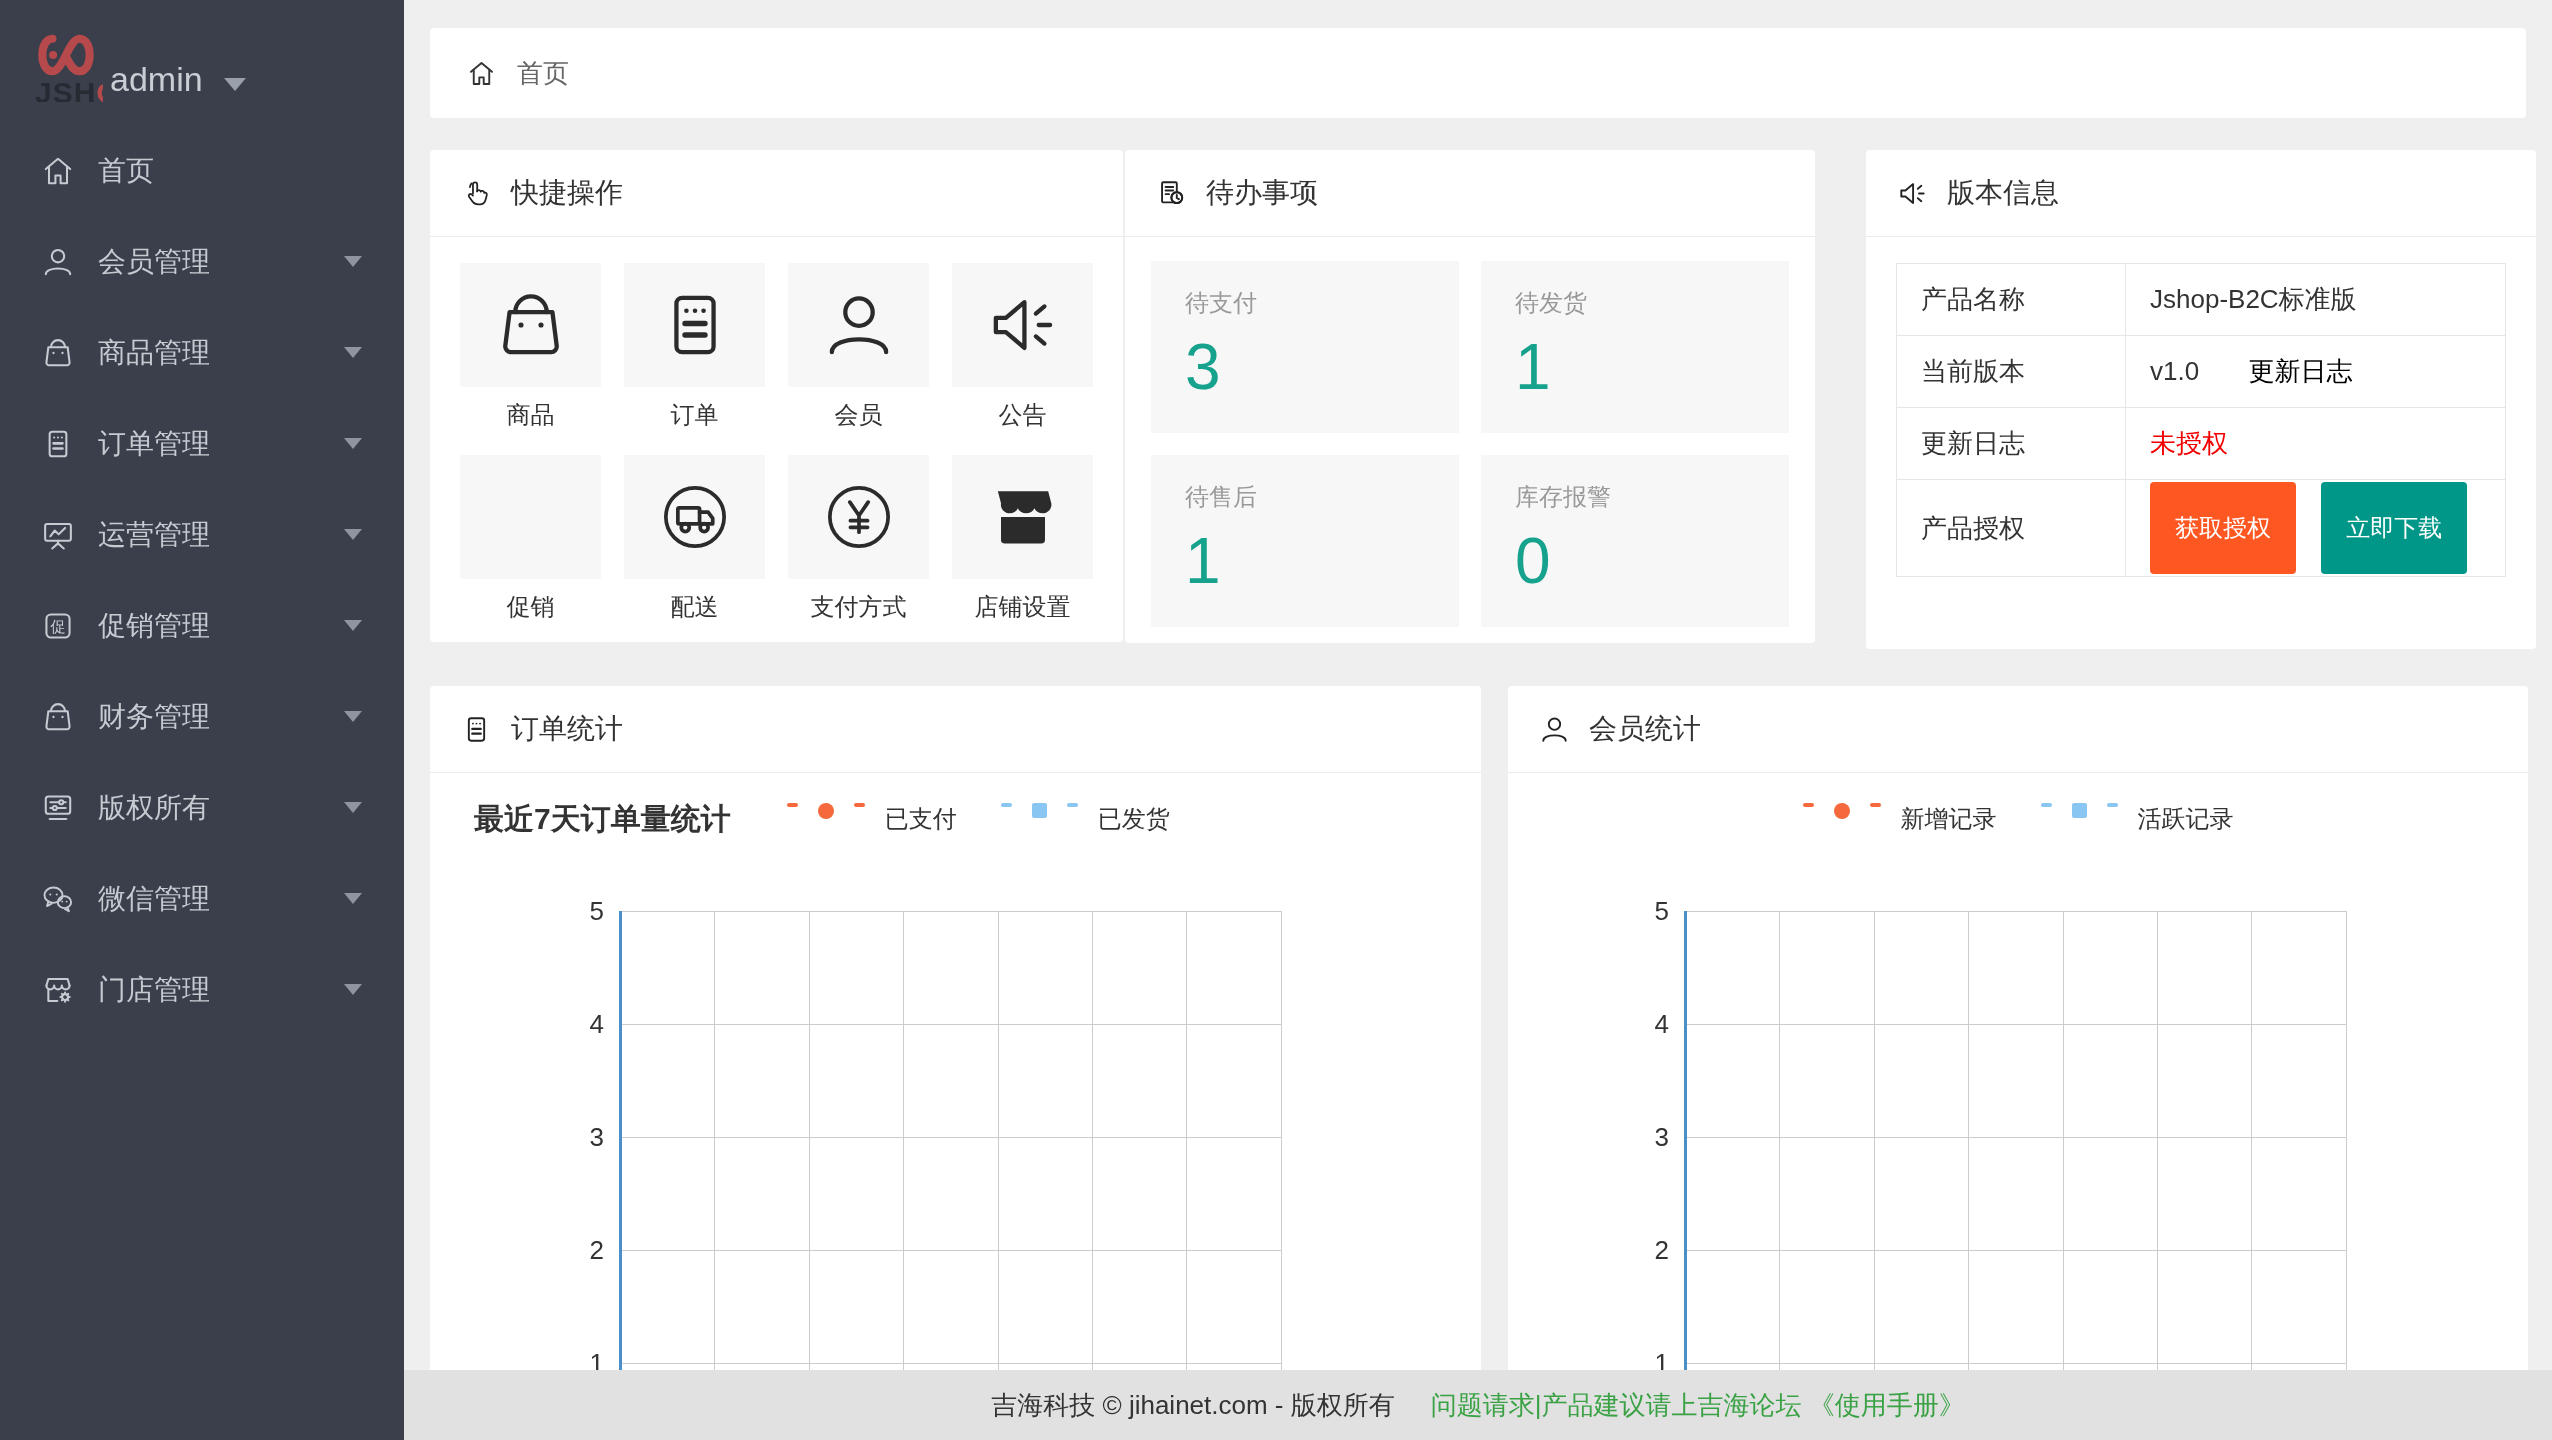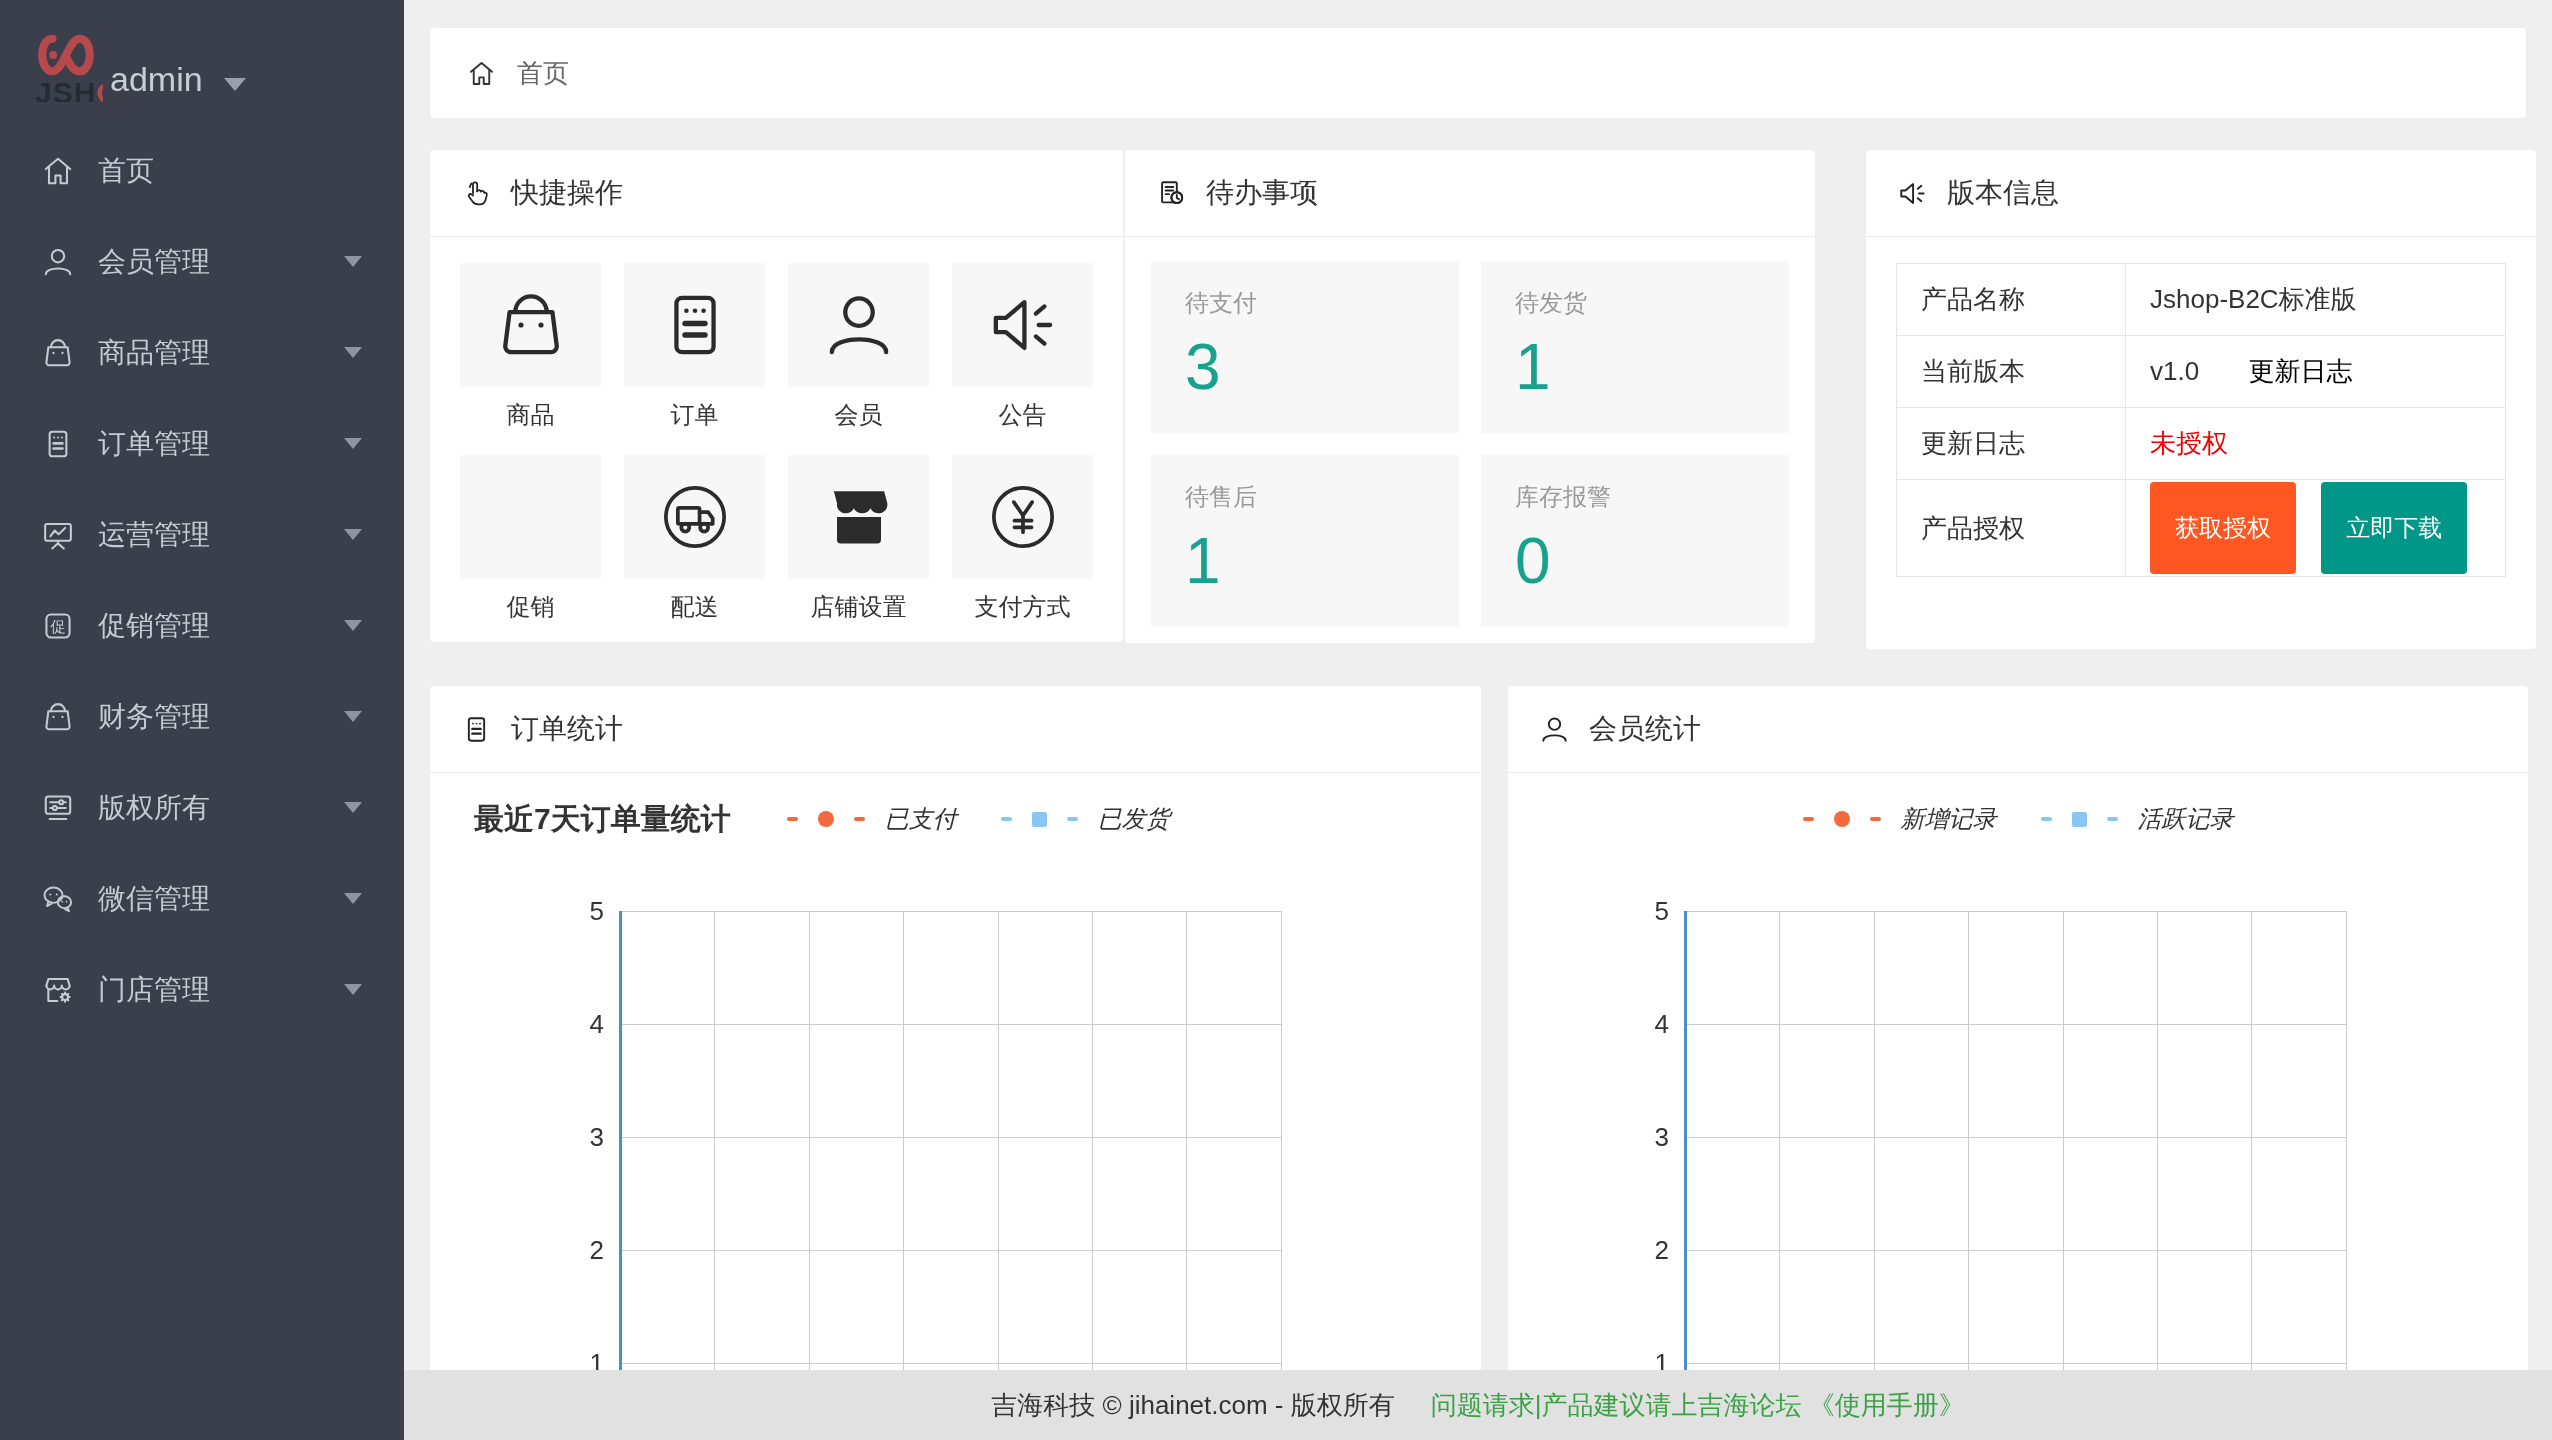--- a/index.html
+++ b/index.html
@@ -54,21 +54,21 @@
   .txt-red{color:#f20000;}
   .btn{display:inline-block;color:#fff;font-size:24px;padding:30px 25px;border-radius:4px;cursor:pointer;}
   .btn-orange{background:#ff5722;margin-right:18px;}
   .btn-teal{background:#009688;}
   
   .chart-head{position:absolute;left:44px;right:44px;top:108px;height:50px;display:flex;align-items:center;}
   .chart-head.center{justify-content:center;}
   .chart-title{font-size:30px;font-weight:bold;color:#333;}
   .legend{display:flex;align-items:center;gap:44px;font-size:24px;color:#333;}
   .legend.after-title{margin-left:56px;}
-  .legend-item{display:flex;align-items:center;gap:20px;cursor:pointer;font-style:italic;}
+  .legend-item{display:flex;gap:20px;cursor:pointer;}
   .lg-dash{width:11px;height:4px;border-radius:2px;}
   .lg-circle{width:16px;height:16px;border-radius:50%;}
   .lg-square{width:15px;height:15px;border-radius:2px;}
   .lg-orange{background:#f5693d;}
   .lg-blue{background:#8ac6f2;}
   .plot{position:absolute;inset:0;}
   .ytick{position:absolute;width:46px;text-align:right;font-size:26px;color:#333;line-height:32px;}
   .hline{position:absolute;height:1px;background:#ccc;}
   .vline{position:absolute;width:1px;background:#ccc;}
   .axisline{position:absolute;width:3px;background:#4a8fc7;z-index:2;}
@@ -270,35 +270,35 @@
           <rect x="8" y="10.8" width="7.6" height="5.6" rx="0.5"></rect>
           <path d="M15.6 12.3 H18.6 L20.2 14.5 V16.4 H15.6"></path>
           <circle cx="10.6" cy="17.7" r="1.4"></circle>
             <circle cx="17.2" cy="17.7" r="1.4"></circle>
         </svg>
       </div>
       <div class="qa-label">配送</div>
     </div>
     <div>
       <div class="qa-tile">
+        <svg viewBox="0 0 28 28" fill="none" stroke="currentColor" stroke-width="1.3" stroke-linecap="round">
+          <circle cx="14" cy="14" r="10.2"></circle>
+          <path d="M10.8 8.8 L14 13.5 L17.2 8.8 M14 13.5 V19.3 M11 15.3 H17 M11 17.6 H17"></path>
+        </svg>
+      </div>
+      <div class="qa-label">支付方式</div>
+    </div>
+    <div>
+      <div class="qa-tile">
         <svg viewBox="0 0 28 28">
           <path fill="currentColor" d="M5.2 5 H22.8 L23.9 9.2 c.3 1.9 -1.2 3.5 -3 3.5 c-1.3 0 -2.4 -.7 -2.9 -1.8 c-.5 1.1 -1.6 1.8 -2.9 1.8 c-1.3 0 -2.4 -.7 -2.9 -1.8 c-.5 1.1 -1.6 1.8 -2.9 1.8 c-1.8 0 -3.3 -1.6 -3 -3.5 Z"></path>
           <path fill="currentColor" d="M6.3 14 H21.7 V22 a1.3 1.3 0 0 1 -1.3 1.3 H7.6 A1.3 1.3 0 0 1 6.3 22 Z"></path>
         </svg>
       </div>
       <div class="qa-label">店铺设置</div>
-    </div>
-    <div>
-      <div class="qa-tile">
-        <svg viewBox="0 0 28 28" fill="none" stroke="currentColor" stroke-width="1.3" stroke-linecap="round">
-          <circle cx="14" cy="14" r="10.2"></circle>
-          <path d="M10.8 8.8 L14 13.5 L17.2 8.8 M14 13.5 V19.3 M11 15.3 H17 M11 17.6 H17"></path>
-        </svg>
-      </div>
-      <div class="qa-label">支付方式</div>
     </div>
   </div>
 </div>
 
 <div class="card card-todo">
   <div class="card-header">
     <svg class="hicon" viewBox="0 0 28 28" fill="none" stroke="currentColor" stroke-width="1.6" stroke-linecap="round">
       <rect x="6" y="4.5" width="12.5" height="17" rx="1"></rect>
       <path d="M9 8.5 H15.5 M9 11.5 H15.5 M9 14.5 H12"></path>
       <circle cx="18.5" cy="17.5" r="4.6" fill="#ffffff"></circle>

